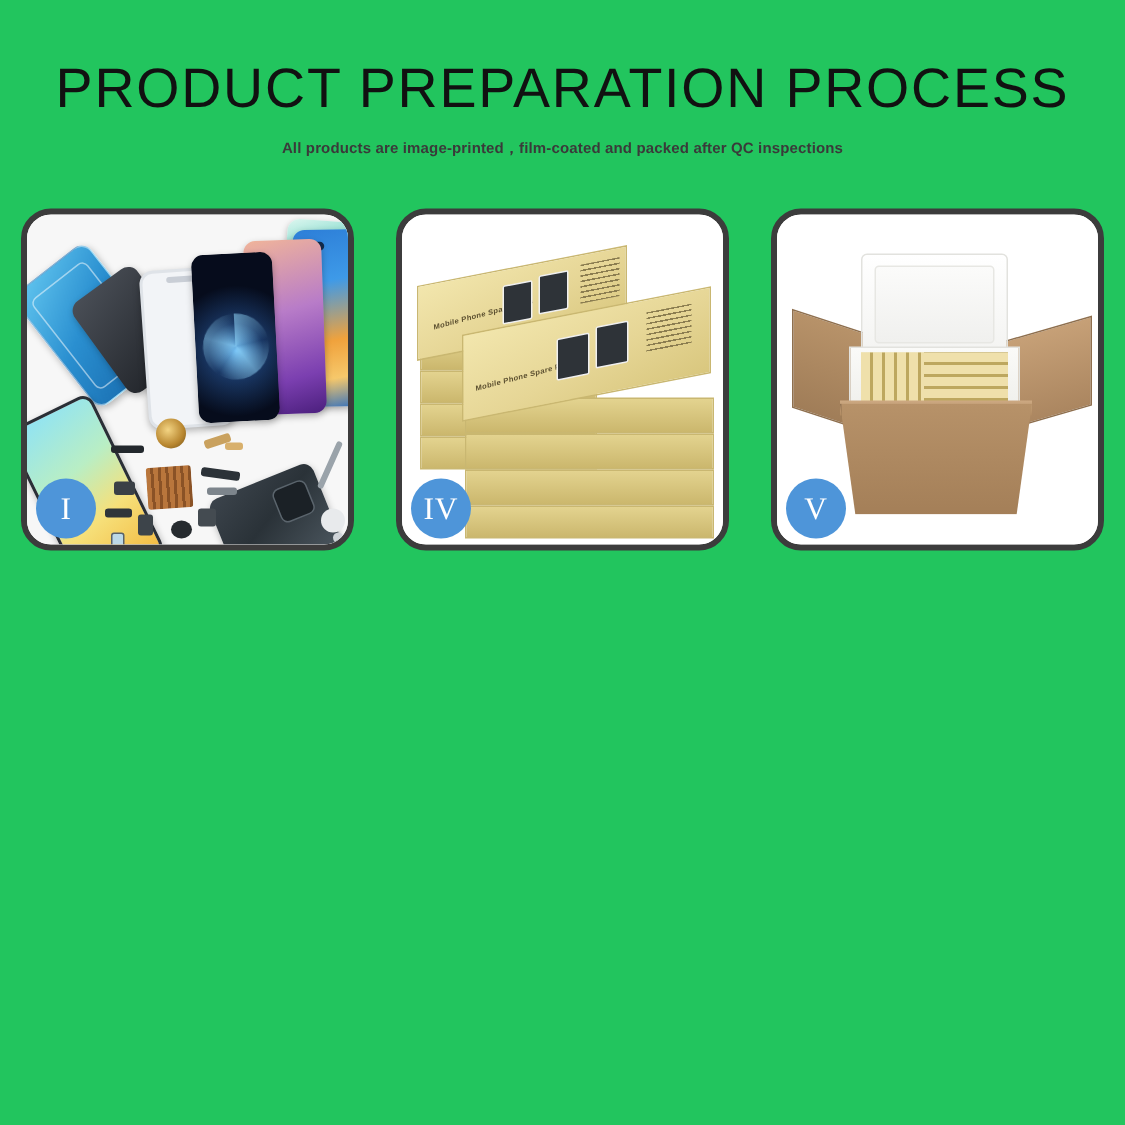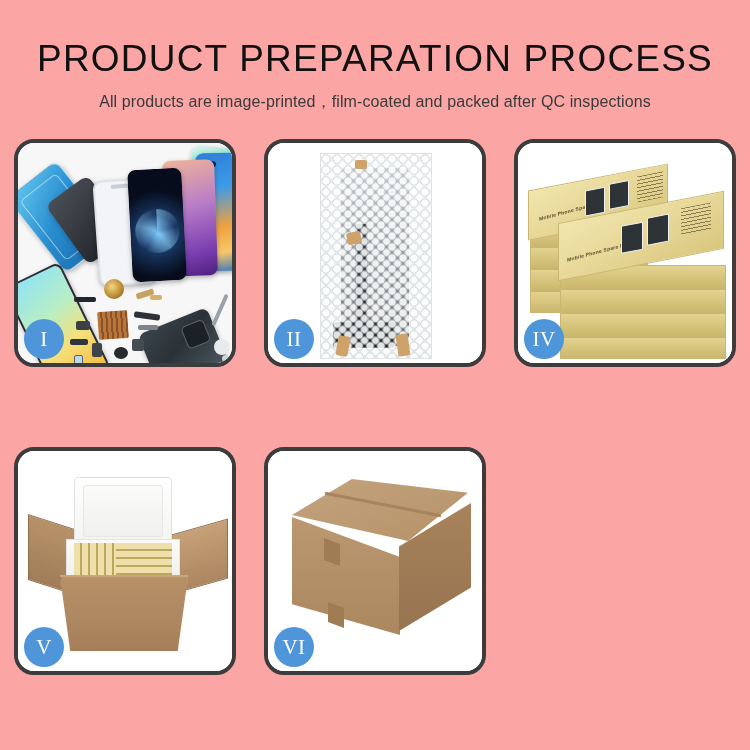--- a/index.html
+++ b/index.html
@@ -2,31 +2,31 @@
 <html><head>
 <meta charset="utf-8">
 <style>
   * { box-sizing: border-box; margin: 0; padding: 0; }
   html, body {
     width: 750px; height: 750px;
     background: #ffffff;
     font-family: "Liberation Sans", sans-serif;
     overflow: hidden;
   }
-  .page { position: relative; width: 750px; height: 750px; background:#fca5a5; }
+  .page { position: relative; width: 750px; height: 750px; background:#22c55e; }
 
   
   .header { position:absolute; top:38px; left:0; width:750px; text-align:center; }
   .title {
     font-size: 37px; letter-spacing: 1.2px; font-weight: 400;
     color:#111; font-family:"Liberation Sans", sans-serif;
     white-space: nowrap;
   }
   .subtitle {
-    margin-top: 12px; font-size: 16px; color:#3a3a3a; font-weight:400;
+    margin-top: 12px; font-size: 10px; color:#3a3a3a; font-weight:700;
     letter-spacing: .1px; white-space: nowrap;
   }
 
   
   .grid {
     position:absolute; left:14px; top:139px;
     width: 722px; height: 536px;
     display:grid;
     grid-template-columns: repeat(3, 222px);
     grid-template-rows: 228px 228px;
@@ -362,35 +362,20 @@
         <div class="prt s9"></div>
         <div class="prt s10"></div>
         <div class="prt s11"></div>
         <div class="prt s12"></div>
         <div class="prt s13"></div>
         <div class="prt s14"></div>
       </div>
       <div class="badge">I</div>
     </div>
 
-    <div class="panel">
-      <div class="stage p2">
-        <div class="bag">
-          <div class="bag-part"></div>
-          <div class="flex-strip"></div>
-          <div class="flex-foot"></div>
-          <div class="bubbles"></div>
-          <div class="tape t1"></div>
-          <div class="tape t2"></div>
-          <div class="tape t3"></div>
-          <div class="tape t4"></div>
-        </div>
-      </div>
-      <div class="badge">II</div>
-    </div>
 
 
     <div class="panel">
       <div class="stage p4">
         <div class="stack">
 
           <div class="sbox" style="left:6px; top:66px; width:118px; height:22px;">
             <div class="side" style="inset:0;"></div>
           </div>
           <div class="sbox" style="left:6px; top:88px; width:118px; height:22px;">
@@ -445,28 +430,15 @@
         <div class="c5-foambody"></div>
         <div class="c5-inner"></div>
         <div class="c5-vstripes"></div>
         <div class="c5-hstripes"></div>
         <div class="c5-rim"></div>
         <div class="c5-body"></div>
       </div>
       <div class="badge">V</div>
     </div>
 
-    <div class="panel">
-      <div class="stage p6">
-        <div class="c6">
-          <div class="c6-top"></div>
-          <div class="c6-seam"></div>
-          <div class="c6-left"></div>
-          <div class="c6-right"></div>
-          <div class="c6-tab1"></div>
-          <div class="c6-tab2"></div>
-        </div>
-      </div>
-      <div class="badge">VI</div>
-    </div>
 
   </div>
 </div>
 
 </body></html>

